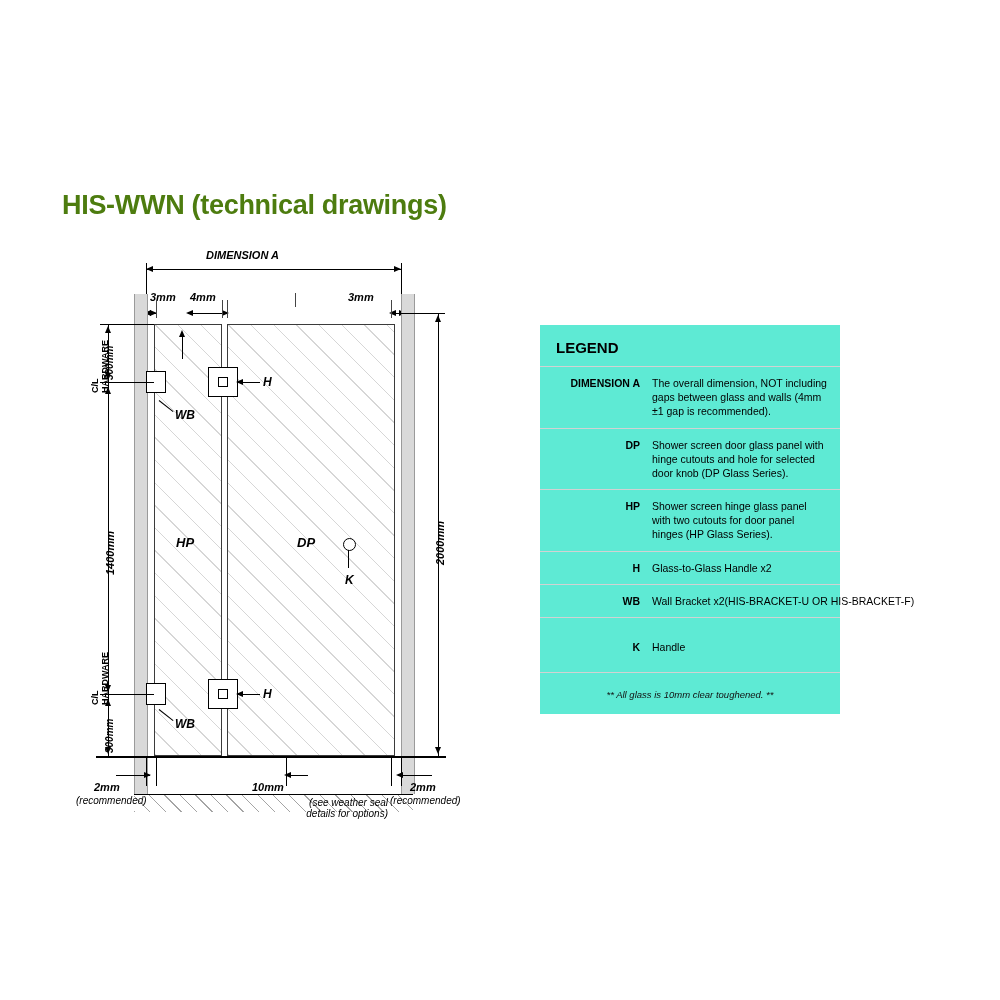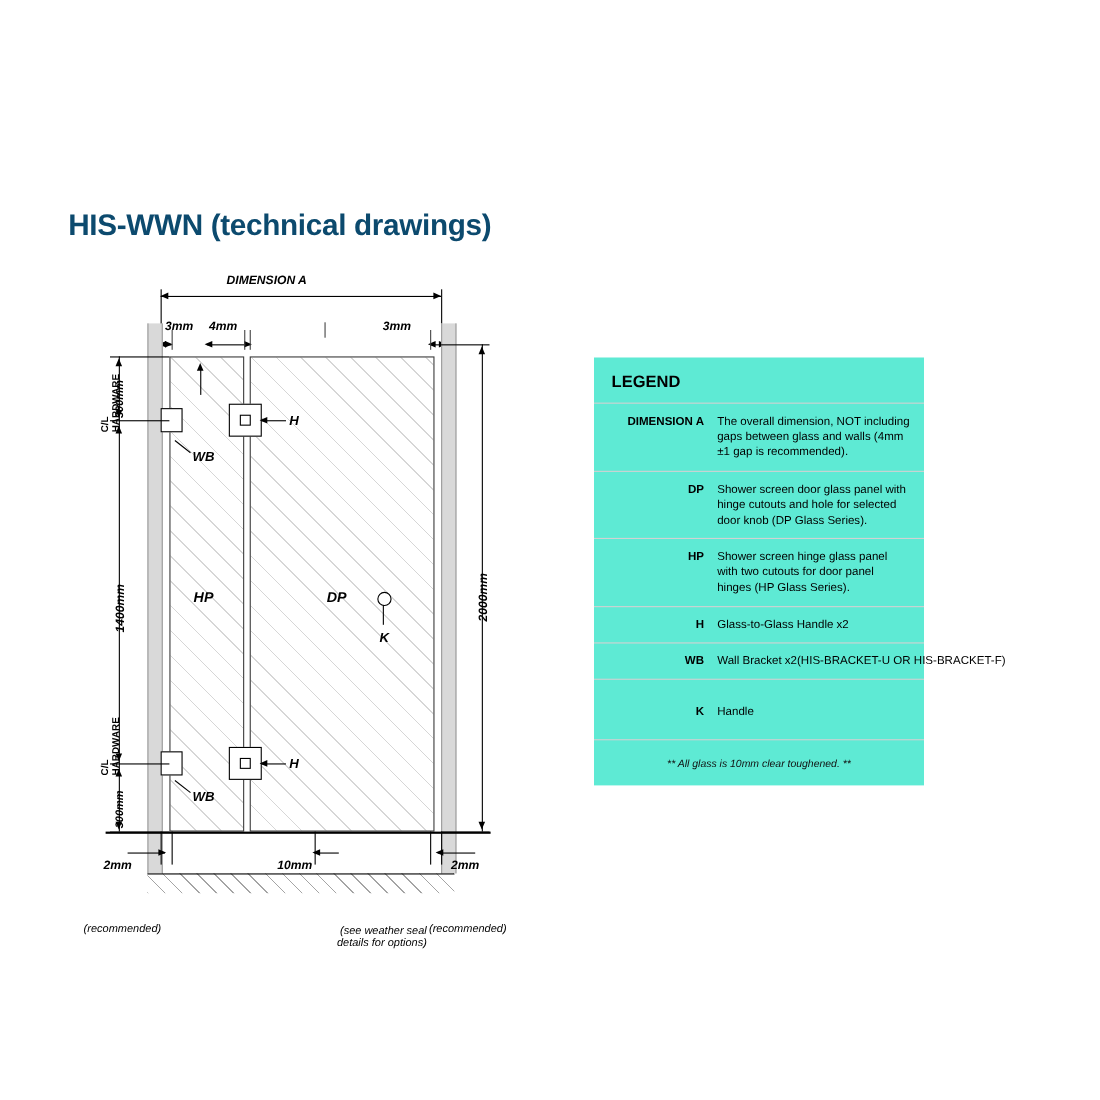--- a/index.html
+++ b/index.html
@@ -15,21 +15,21 @@
     color: #000;
     overflow: hidden;
   }
   .page-title {
     position: absolute;
     left: 62px;
     top: 190px;
     font-size: 27px;
     font-weight: bold;
     letter-spacing: -0.3px;
-    color: #0c4a6e;
+    color: #4d7c0f;
   }
 
   
   #drawing {
     position: absolute;
     left: 60px;
     top: 245px;
     width: 460px;
     height: 600px;
   }
@@ -131,21 +131,21 @@
   .arrow-d { border-left: 3.5px solid transparent; border-right: 3.5px solid transparent; border-top: 7px solid #000; }
 
   .dim-text {
     position: absolute;
     font-size: 11px;
     font-style: italic;
     font-weight: bold;
     color: #000;
     white-space: nowrap;
   }
-  .dim-text.small { font-size: 10px; font-weight: normal; font-style: italic; margin-top: 44px; }
+  .dim-text.small { font-size: 10px; font-weight: normal; font-style: italic; }
   .rot {
     transform: rotate(-90deg);
     transform-origin: left top;
   }
 
   
   .floor {
     position: absolute;
     left: 74px; top: 549px;
     width: 279px; height: 18px;

